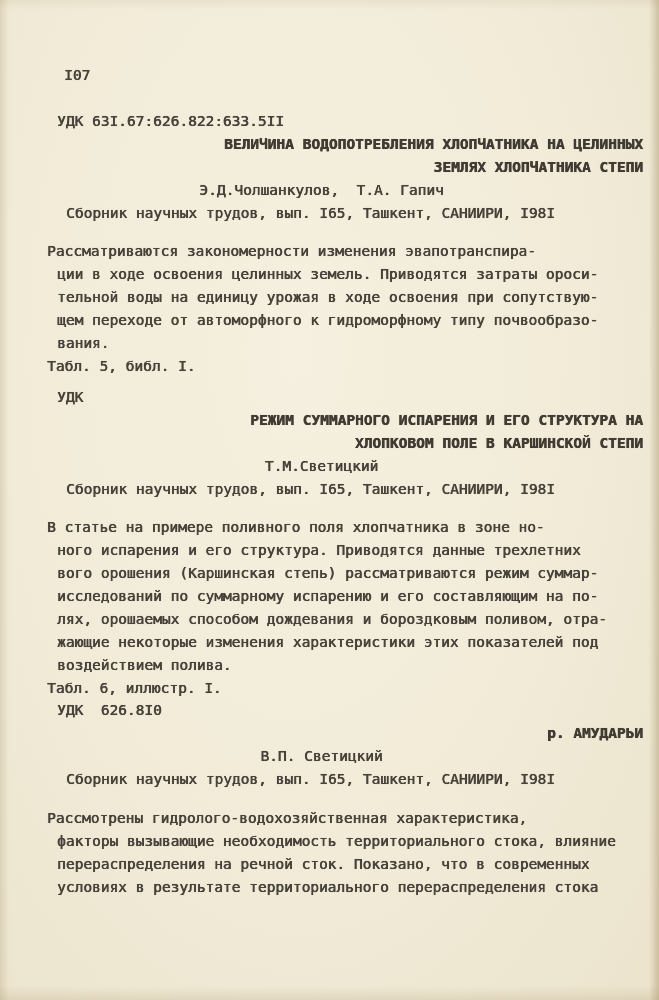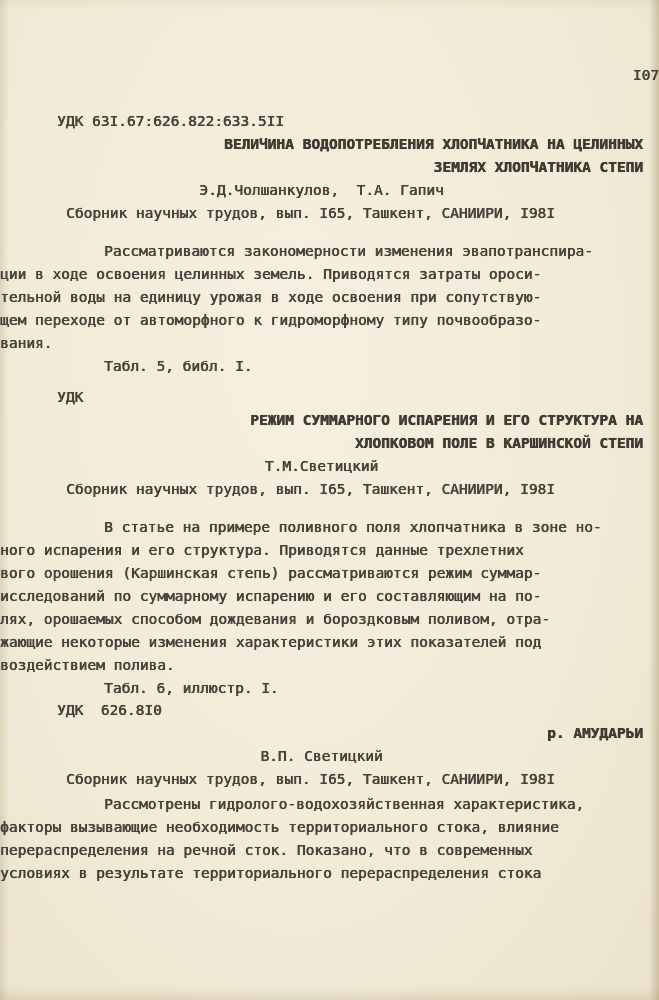--- a/index.html
+++ b/index.html
@@ -25,31 +25,31 @@
   .line {
     height: 23px;
     line-height: 23px;
     white-space: pre;
     text-shadow: 0.45px 0 0 currentColor, 0 0 0.7px rgba(70,64,55,0.55);
   }
   .entry { position: absolute; left: 0; right: 16px; }
   .pagenum {
     position: absolute;
     top: 64px; left: 0; right: 0;
-    text-align: right;
-    padding-left: 44px;
+    text-align: left;
+    padding-left: 64px;
   }
   .l-udk    { padding-left: 57px; }
   .l-title  { text-align: right; font-weight: bold; color: #403b33; }
   .l-auth   { text-align: center; }
   .l-source { padding-left: 57px; margin-left: 9px; }
-  .l-abs    { }
-  .indent   { padding-left: 104px; }
+  .l-abs    { padding-left: 57px; }
+  .indent   { padding-left: 47px; }
   .gap-lg   { margin-top: 15px; }
-  .gap-sm   { margin-top: 2px; }
+  .gap-sm   { margin-top: 16px; }
   #e1 { top: 110px; }
   #e2 { top: 386px; }
   #e3 { top: 699px; }
 </style>
 </head>
 <body>
 
 <div class="page">
 
   <div class="line pagenum">I07</div>

